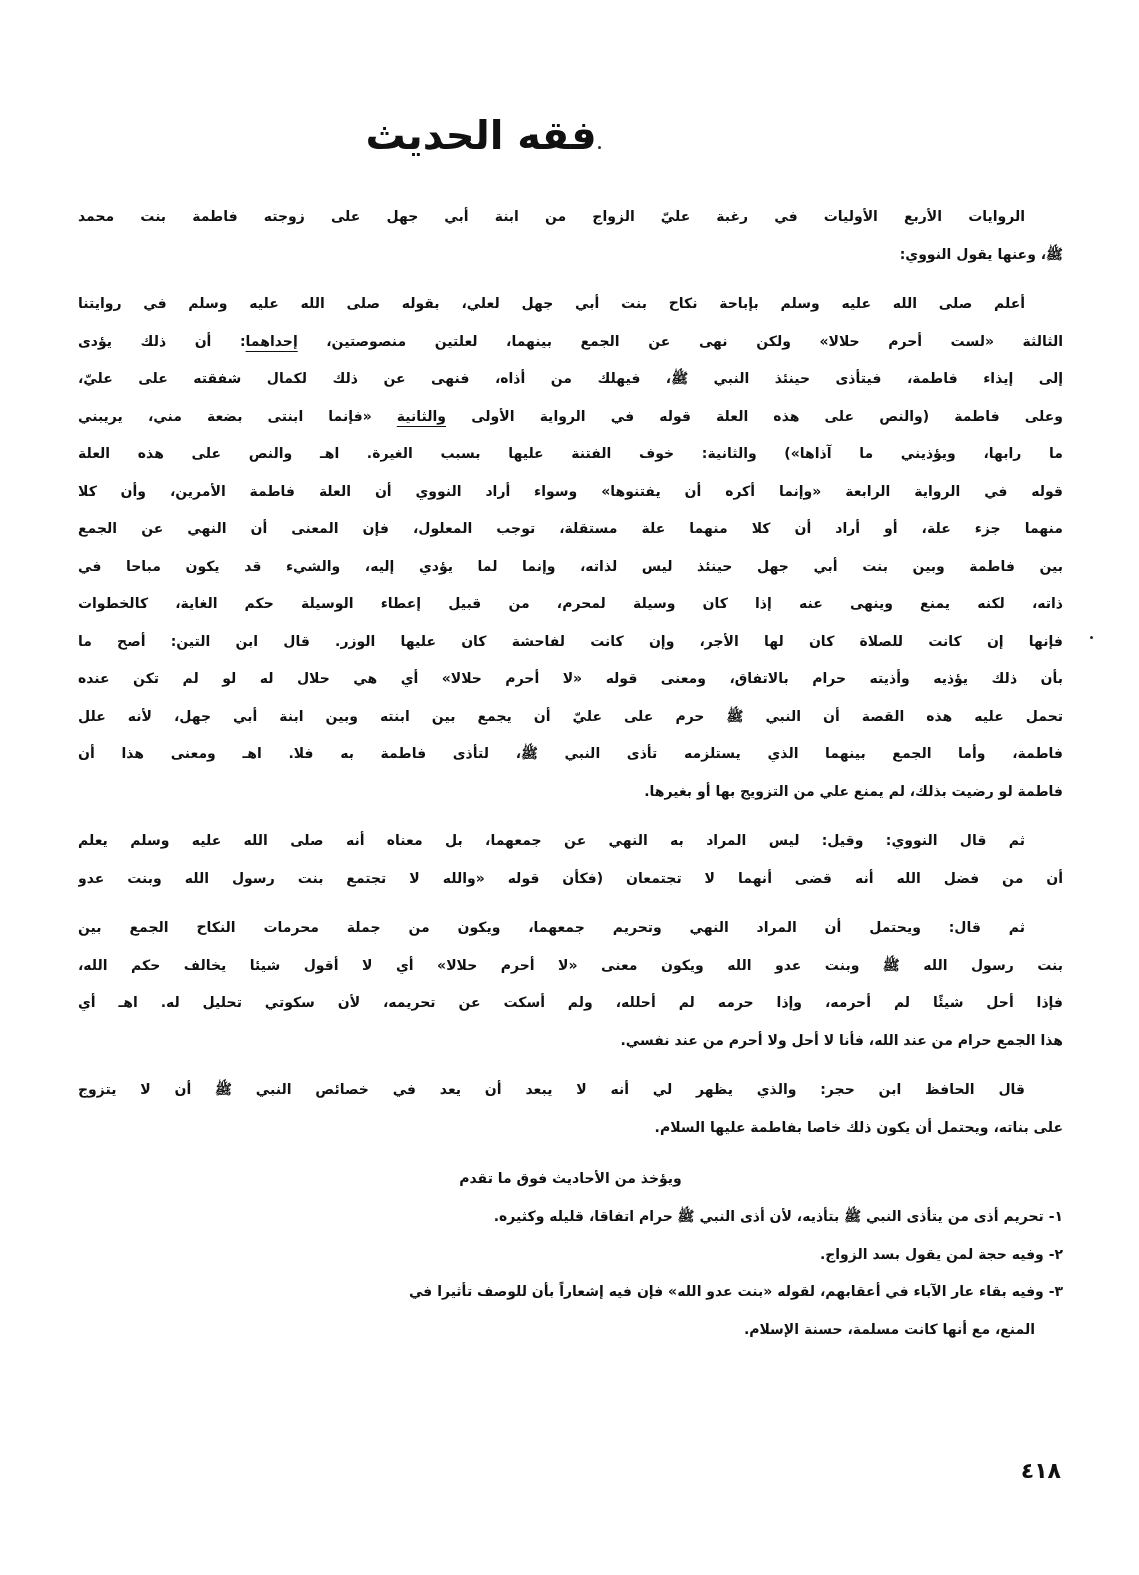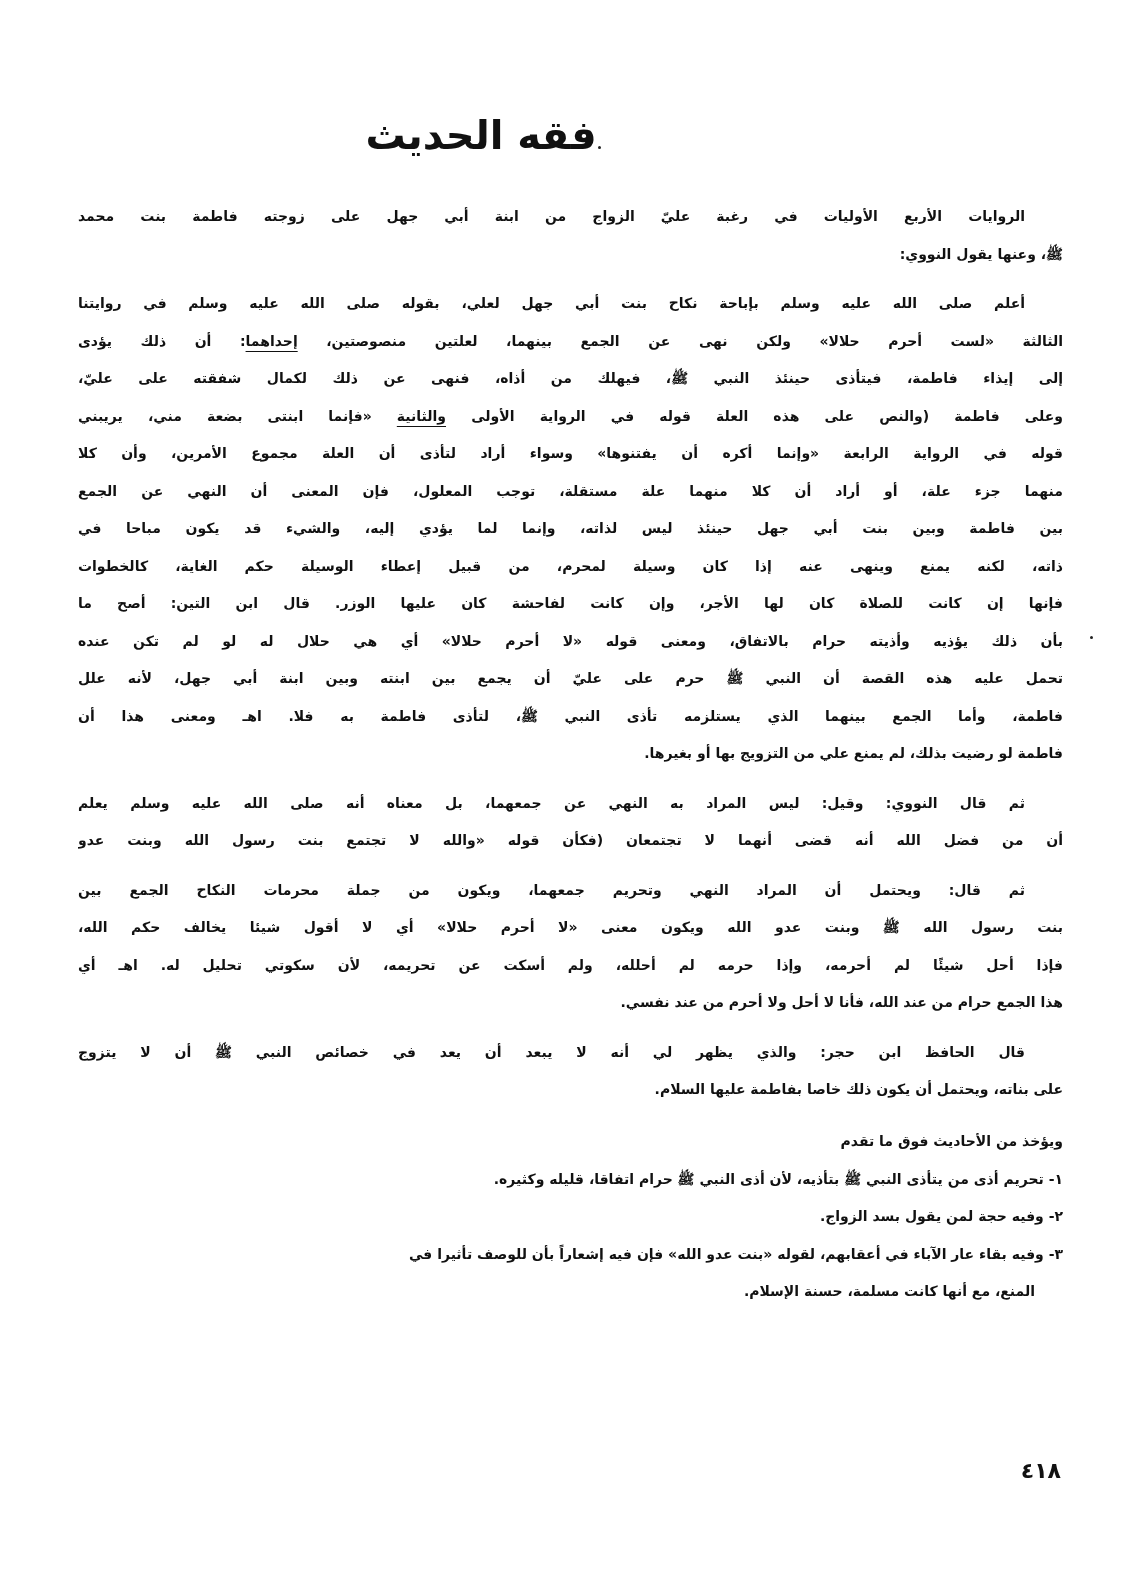--- a/index.html
+++ b/index.html
@@ -19,21 +19,21 @@
     position: absolute; left: 78px; width: 985px; top: 198px;
     font-size: 14px; font-weight: bold;
   }
   .line {
     height: 37.5px; line-height: 37.5px; white-space: nowrap; overflow: hidden;
     text-align: justify; text-align-last: justify;
   }
   .line.last { text-align-last: right; }
   .line.indent { padding-right: 38px; }
   .gap { height: 12px; }
-  .heading { height: 40px; line-height: 40px; white-space: nowrap; }
+  .heading { height: 40px; line-height: 40px; white-space: nowrap; text-align: center; }
   .list-line { height: 37.5px; line-height: 37.5px; white-space: nowrap; }
   .list-line.cont { padding-right: 28px; }
   u.ul { text-decoration: underline; text-underline-offset: 5px; }
   .page-num {
     position: absolute; right: 78px; top: 1458px; font-size: 22px; font-weight: bold;
     direction: rtl;
   }
   .dot { position: absolute; width: 3px; height: 3px; background: #222; border-radius: 50%; }
 </style>
 </head>
@@ -51,21 +51,22 @@
       <div class="line indent">الروايات الأربع الأوليات في رغبة عليّ الزواج من ابنة أبي جهل على زوجته فاطمة بنت محمد</div>
       <div class="line last">ﷺ، وعنها يقول النووي:</div>
     </div>
     <div class="gap"></div>
 
     <div>
       <div class="line indent">أعلم صلى الله عليه وسلم بإباحة نكاح بنت أبي جهل لعلي، بقوله صلى الله عليه وسلم في روايتنا</div>
       <div class="line">الثالثة «لست أحرم حلالا» ولكن نهى عن الجمع بينهما، لعلتين منصوصتين، <u class="ul">إحداهما</u>: أن ذلك يؤدى</div>
       <div class="line">إلى إيذاء فاطمة، فيتأذى حينئذ النبي ﷺ، فيهلك من أذاه، فنهى عن ذلك لكمال شفقته على عليّ،</div>
       <div class="line">وعلى فاطمة (والنص على هذه العلة قوله في الرواية الأولى <u class="ul">والثانية</u> «فإنما ابنتى بضعة مني، يريبني</div>
-      <div class="line">قوله في الرواية الرابعة «وإنما أكره أن يفتنوها» وسواء أراد لتأذى أن العلة مجموع الأمرين، وأن كلا</div>
+      <div class="line">ما رابها، ويؤذيني ما آذاها») والثانية: خوف الفتنة عليها بسبب الغيرة. اهـ والنص على هذه العلة</div>
+      <div class="line">قوله في الرواية الرابعة «وإنما أكره أن يفتنوها» وسواء أراد النووي أن العلة فاطمة الأمرين، وأن كلا</div>
       <div class="line">منهما جزء علة، أو أراد أن كلا منهما علة مستقلة، توجب المعلول، فإن المعنى أن النهي عن الجمع</div>
       <div class="line">بين فاطمة وبين بنت أبي جهل حينئذ ليس لذاته، وإنما لما يؤدي إليه، والشيء قد يكون مباحا في</div>
       <div class="line">ذاته، لكنه يمنع وينهى عنه إذا كان وسيلة لمحرم، من قبيل إعطاء الوسيلة حكم الغاية، كالخطوات</div>
       <div class="line">فإنها إن كانت للصلاة كان لها الأجر، وإن كانت لفاحشة كان عليها الوزر. قال ابن التين: أصح ما</div>
       <div class="line">بأن ذلك يؤذيه وأذيته حرام بالاتفاق، ومعنى قوله «لا أحرم حلالا» أي هي حلال له لو لم تكن عنده</div>
       <div class="line">تحمل عليه هذه القصة أن النبي ﷺ حرم على عليّ أن يجمع بين ابنته وبين ابنة أبي جهل، لأنه علل</div>
       <div class="line">فاطمة، وأما الجمع بينهما الذي يستلزمه تأذى النبي ﷺ، لتأذى فاطمة به فلا. اهـ ومعنى هذا أن</div>
       <div class="line last">فاطمة لو رضيت بذلك، لم يمنع علي من التزويج بها أو بغيرها.</div>
     </div>
     <div class="gap"></div>

